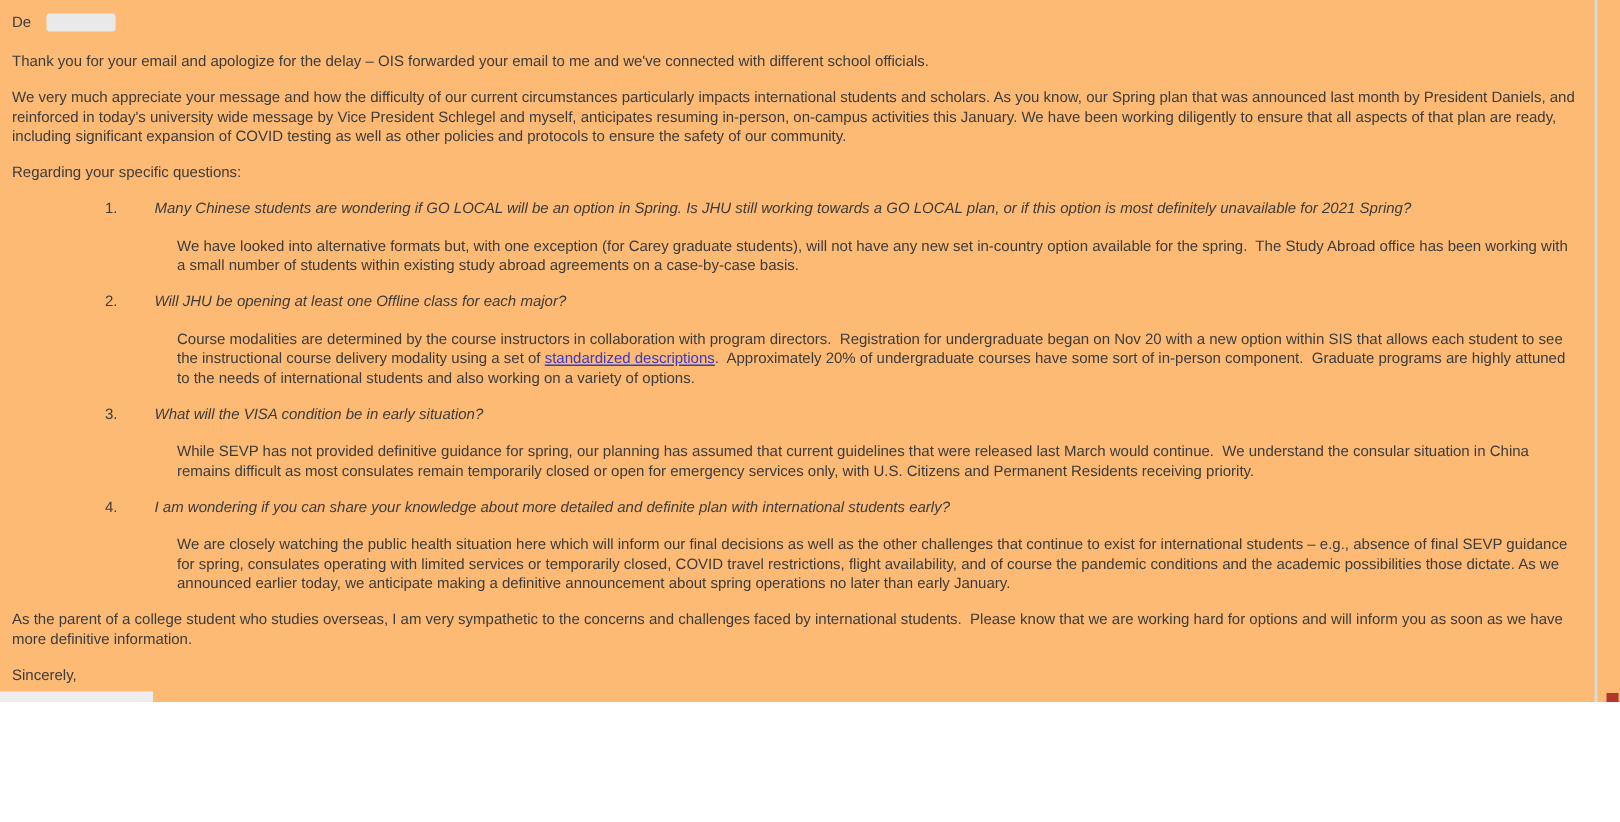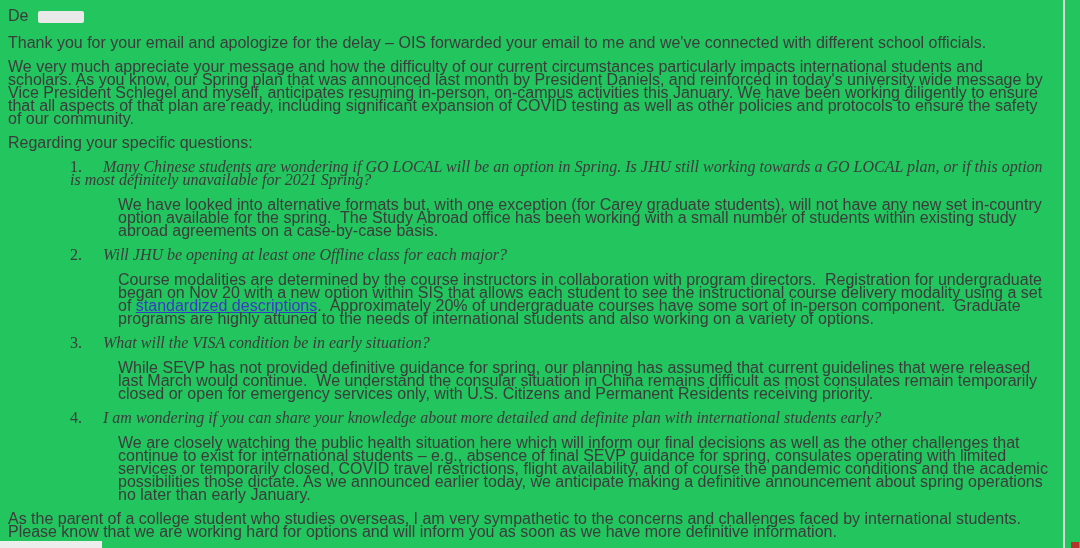--- a/index.html
+++ b/index.html
@@ -1,41 +1,41 @@
 <!DOCTYPE html>
 <html><head>
 <meta charset="utf-8">
 <style>
   html, body { margin: 0; padding: 0; background: #ffffff; }
   .page {
     position: relative;
     width: 1080px;
-    height: 548px;
-    background: #22c55e;
+    height: 468px;
+    background: #fdba74;
     font-family: "Liberation Sans", "DejaVu Sans", sans-serif;
-    font-size: 16px;
+    font-size: 10px;
     line-height: 13px;
     color: #3c3c3c;
     overflow: hidden;
     box-sizing: border-box;
     padding: 9px 30px 0 8px;
   }
   .greeting-row { margin-bottom: 13px; }
   .redaction {
     display: inline-block;
     width: 46px;
     height: 12px;
     background: #e9e9e9;
     border-radius: 2px;
     margin-left: 10px;
     vertical-align: middle;
   }
   .para { margin: 0 0 11px 0; white-space: pre-wrap; }
   .qa-item { margin-bottom: 0; }
-  .q-row { padding-left: 62px; margin-bottom: 10px; font-family: Liberation Serif, serif; }
+  .q-row { padding-left: 62px; margin-bottom: 10px; }
   .q-num { display: inline-block; width: 33px; font-style: normal; }
   .q-text { font-style: italic; }
   .answer { padding-left: 110px; margin-bottom: 11px; white-space: pre-wrap; margin-top: 12px; }
   .link {
     color: #3a3ac8;
     text-decoration: underline;
     cursor: pointer;
   }
   .email-link {
     color: #4c4ca6;
@@ -98,20 +98,21 @@
     <div class="answer">While SEVP has not provided definitive guidance for spring, our planning has assumed that current guidelines that were released last March would continue.  We understand the consular situation in China remains difficult as most consulates remain temporarily closed or open for emergency services only, with U.S. Citizens and Permanent Residents receiving priority.</div>
   </div>
 
   <div class="qa-item">
     <div class="q-row"><span class="q-num">4.</span><span class="q-text">I am wondering if you can share your knowledge about more detailed and definite plan with international students early?</span></div>
     <div class="answer">We are closely watching the public health situation here which will inform our final decisions as well as the other challenges that continue to exist for international students – e.g., absence of final SEVP guidance for spring, consulates operating with limited services or temporarily closed, COVID travel restrictions, flight availability, and of course the pandemic conditions and the academic possibilities those dictate. As we announced earlier today, we anticipate making a definitive announcement about spring operations no later than early January.</div>
   </div>
 
   <p class="para">As the parent of a college student who studies overseas, I am very sympathetic to the concerns and challenges faced by international students.  Please know that we are working hard for options and will inform you as soon as we have more definitive information.</p>
 
+  <p class="signoff">Sincerely,</p>
 
   <p class="sig-name">Stephen</p>
 
   <div class="sig-line">--</div>
   <div class="sig-line">Stephen J. Gange, PhD</div>
   <div class="sig-line">Executive Vice Provost for Academic Affairs &amp; Professor of Epidemiology</div>
   <div class="sig-line">Johns Hopkins University</div>
   <div class="sig-line"><a class="email-link">sgange@jhu.edu</a><span> | </span><span>Cell: 202-277-3366</span></div>
 
   <div class="bottom-smudge"></div>

